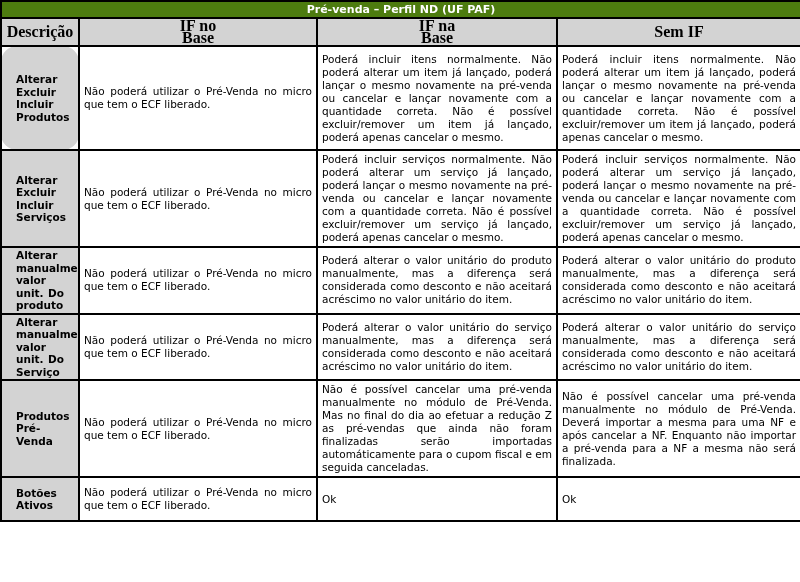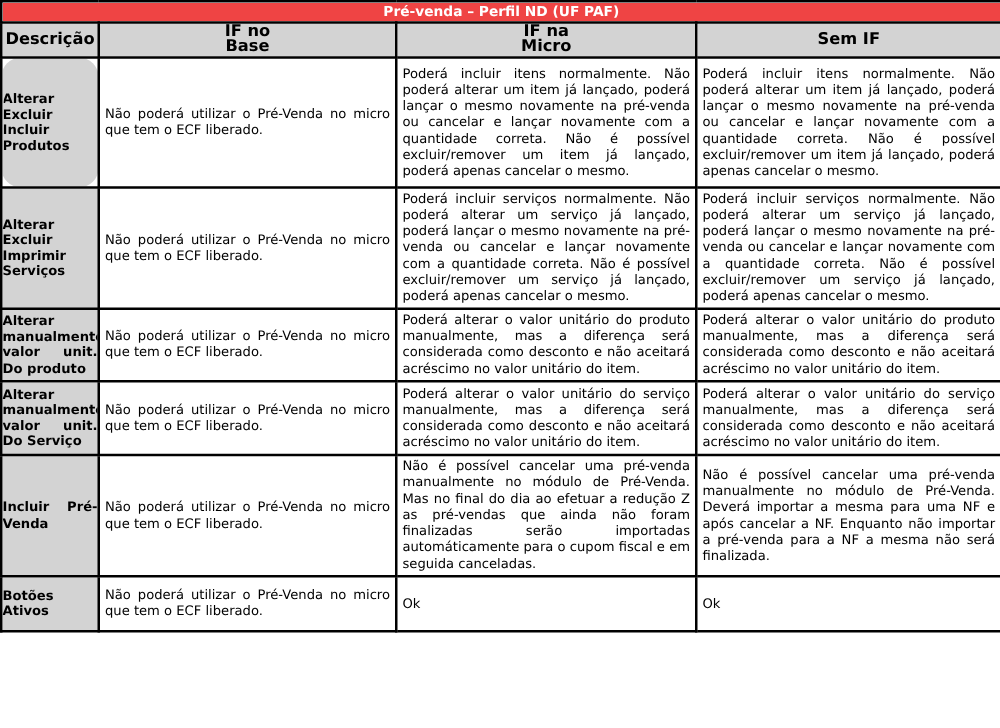--- a/index.html
+++ b/index.html
@@ -7,49 +7,50 @@
   .doc { position: relative; width: 800px; height: 582px; overflow: hidden; background: #fff; }
 
   table.tbl {
     border-collapse: collapse;
     table-layout: fixed;
     width: 800px;
   }
   .tbl td, .tbl th { border: 2px solid #000; vertical-align: middle; overflow: hidden; }
 
   tr.title-row td {
-    background: #ef4444;
+    background: #4d7c0f;
     color: #fff;
     font-weight: bold;
     font-size: 11px;
     text-align: center;
     height: 13px;
     padding: 1px 2px;
     border: 2px solid #000;
   }
 
   tr.head-row th {
     background: #d3d3d3;
     color: #000;
     font-weight: bold;
-    font-size: 13px;
+    font-size: 16px;
     line-height: 12px;
     text-align: center;
     white-space: pre-line;
     height: 22px;
     padding: 1px 2px;
+    font-family: Liberation Serif, serif;
   }
 
   td.desc {
     background: #d3d3d3;
     font-weight: bold;
     font-size: 10.5px;
     line-height: 12.5px;
     text-align: justify;
-    padding: 1px 0;
+    padding: 1px 14px;
   }
   td.body {
     background: #fff;
     font-size: 10.5px;
     line-height: 13px;
     text-align: justify;
     padding: 2px 4px;
   }
 
   tr.r1 td { height: 98px; border-radius: 16px; }
@@ -76,54 +77,54 @@
     <tbody>
         <tr class="title-row">
       <td colspan="4">Pré-venda – Perfil ND (UF PAF)</td>
     </tr>
 
     <tr class="head-row">
       <th>Descrição</th>
       <th>IF no
 Base</th>
       <th>IF na
-Micro</th>
+Base</th>
       <th>Sem IF</th>
     </tr>
 
     <tr class="r1">
       <td class="desc">Alterar Excluir Incluir Produtos</td>
       <td class="body">Não poderá utilizar o Pré-Venda no micro que tem o ECF liberado.</td>
       <td class="body">Poderá incluir itens normalmente. Não poderá alterar um item já lançado, poderá lançar o mesmo novamente na pré-venda ou cancelar e lançar novamente com a quantidade correta. Não é possível excluir/remover um item já lançado, poderá apenas cancelar o mesmo.</td>
       <td class="body">Poderá incluir itens normalmente. Não poderá alterar um item já lançado, poderá lançar o mesmo novamente na pré-venda ou cancelar e lançar novamente com a quantidade correta. Não é possível excluir/remover um item já lançado, poderá apenas cancelar o mesmo.</td>
     </tr>
 
     <tr class="r2">
-      <td class="desc">Alterar Excluir Imprimir Serviços</td>
+      <td class="desc">Alterar Excluir Incluir Serviços</td>
       <td class="body">Não poderá utilizar o Pré-Venda no micro que tem o ECF liberado.</td>
       <td class="body">Poderá incluir serviços normalmente. Não poderá alterar um serviço já lançado, poderá lançar o mesmo novamente na pré-venda ou cancelar e lançar novamente com a quantidade correta. Não é possível excluir/remover um serviço já lançado, poderá apenas cancelar o mesmo.</td>
       <td class="body">Poderá incluir serviços normalmente. Não poderá alterar um serviço já lançado, poderá lançar o mesmo novamente na pré-venda ou cancelar e lançar novamente com a quantidade correta. Não é possível excluir/remover um serviço já lançado, poderá apenas cancelar o mesmo.</td>
     </tr>
 
     <tr class="r3">
       <td class="desc">Alterar manualmente valor unit. Do produto</td>
       <td class="body">Não poderá utilizar o Pré-Venda no micro que tem o ECF liberado.</td>
       <td class="body">Poderá alterar o valor unitário do produto manualmente, mas a diferença será considerada como desconto e não aceitará acréscimo no valor unitário do item.</td>
       <td class="body">Poderá alterar o valor unitário do produto manualmente, mas a diferença será considerada como desconto e não aceitará acréscimo no valor unitário do item.</td>
     </tr>
 
     <tr class="r4">
       <td class="desc">Alterar manualmente valor unit. Do Serviço</td>
       <td class="body">Não poderá utilizar o Pré-Venda no micro que tem o ECF liberado.</td>
       <td class="body">Poderá alterar o valor unitário do serviço manualmente, mas a diferença será considerada como desconto e não aceitará acréscimo no valor unitário do item.</td>
       <td class="body">Poderá alterar o valor unitário do serviço manualmente, mas a diferença será considerada como desconto e não aceitará acréscimo no valor unitário do item.</td>
     </tr>
 
     <tr class="r5">
-      <td class="desc">Incluir Pré-Venda</td>
+      <td class="desc">Produtos Pré-Venda</td>
       <td class="body">Não poderá utilizar o Pré-Venda no micro que tem o ECF liberado.</td>
       <td class="body">Não é possível cancelar uma pré-venda manualmente no módulo de Pré-Venda. Mas no final do dia ao efetuar a redução Z as pré-vendas que ainda não foram finalizadas serão importadas automáticamente para o cupom fiscal e em seguida canceladas.</td>
       <td class="body">Não é possível cancelar uma pré-venda manualmente no módulo de Pré-Venda. Deverá importar a mesma para uma NF e após cancelar a NF. Enquanto não importar a pré-venda para a NF a mesma não será finalizada.</td>
     </tr>
 
 
 
     <tr class="r8">
       <td class="desc">Botões Ativos</td>
       <td class="body">Não poderá utilizar o Pré-Venda no micro que tem o ECF liberado.</td>

